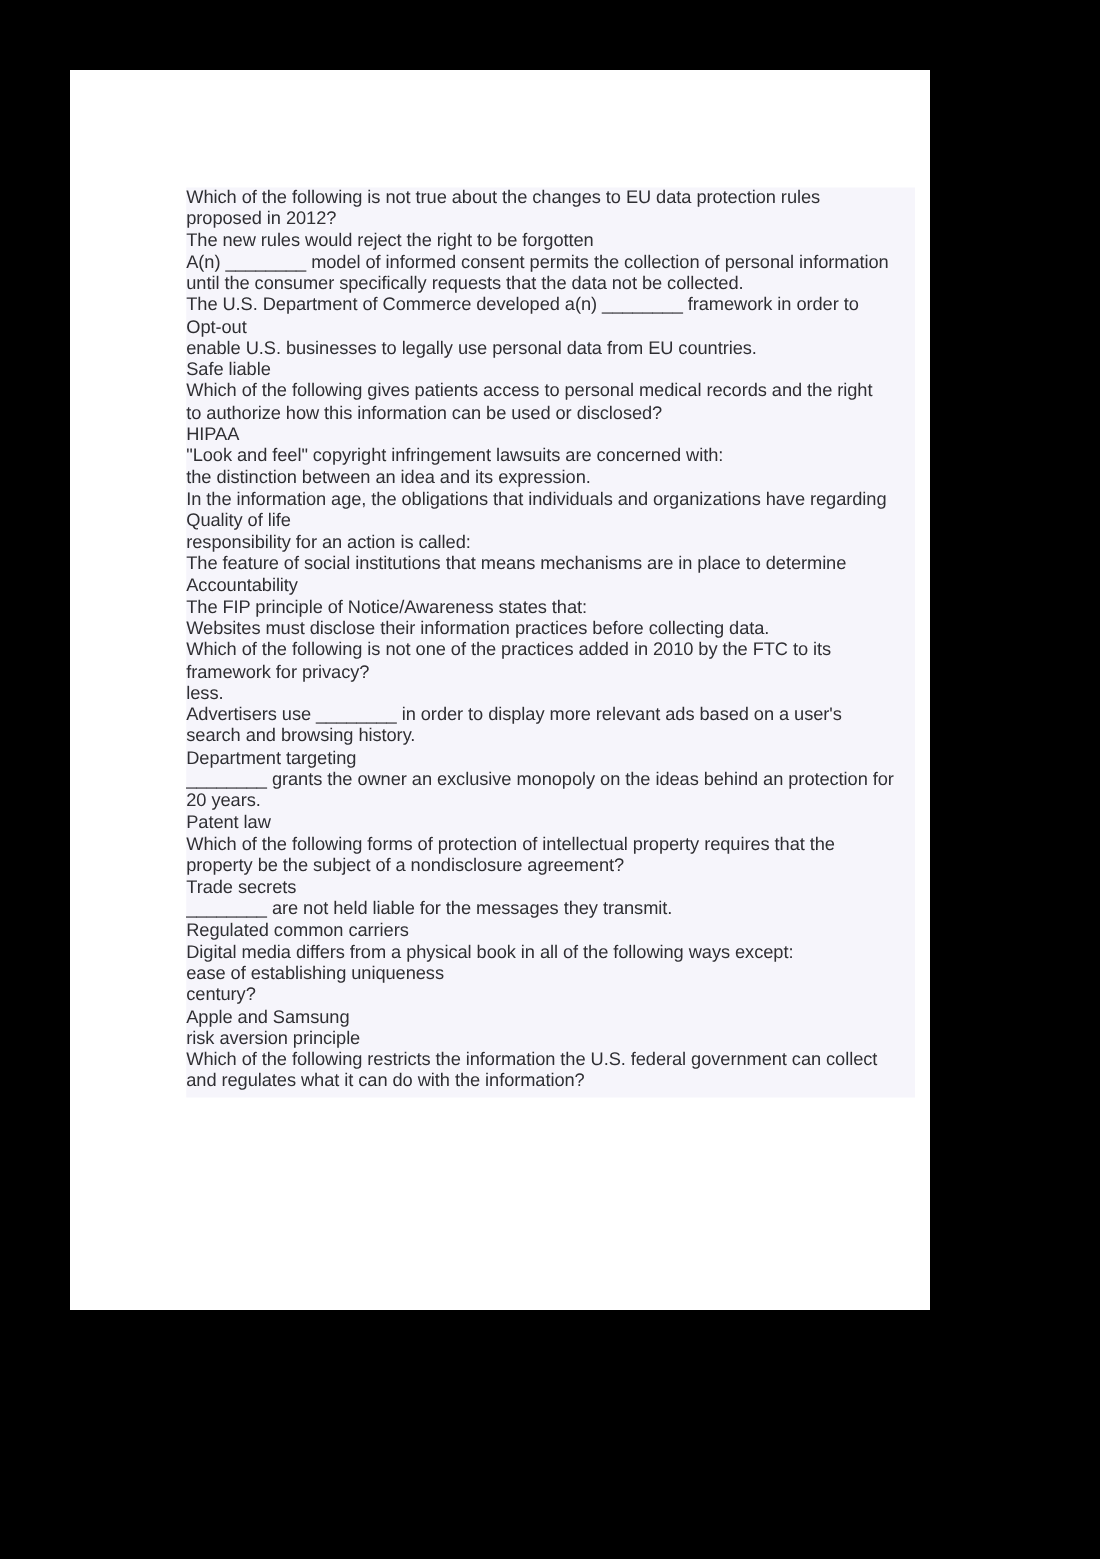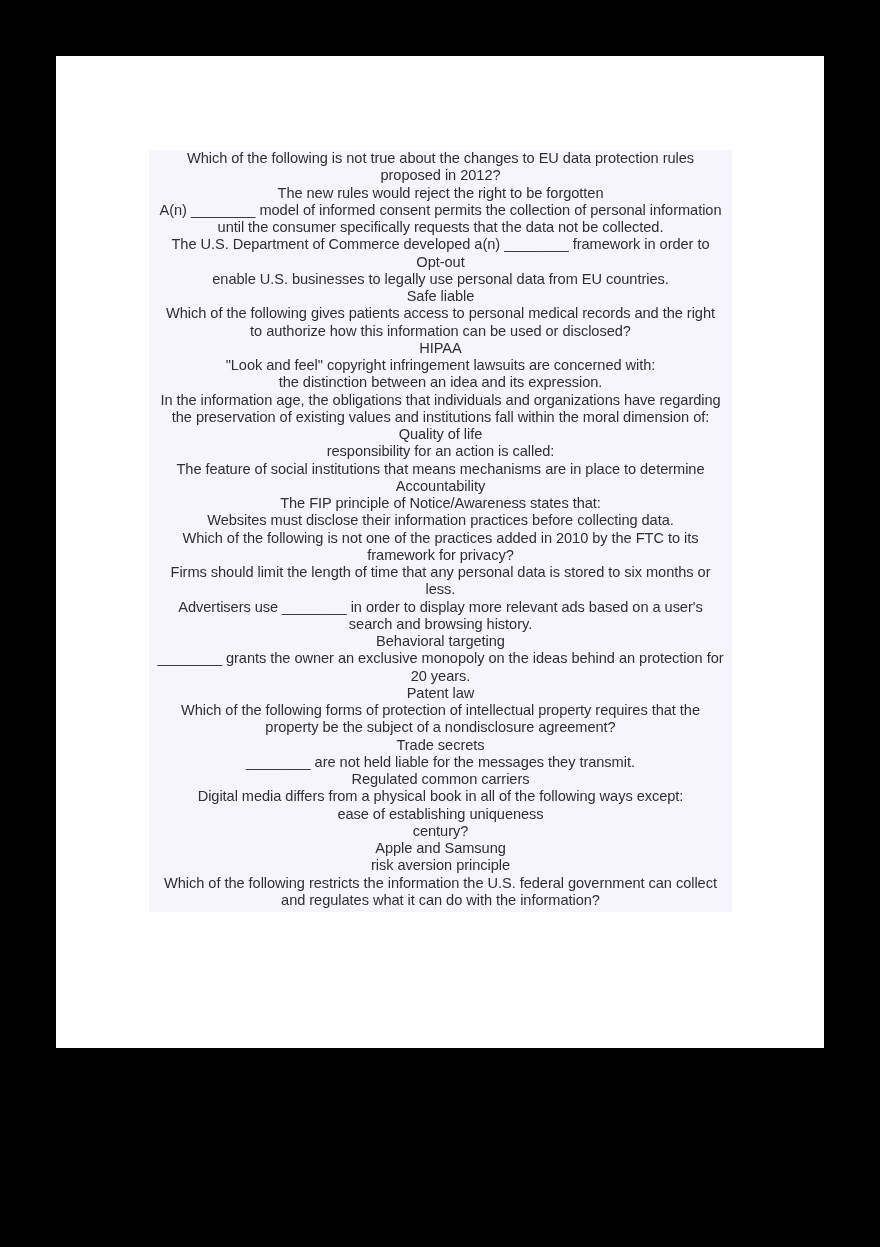--- a/index.html
+++ b/index.html
@@ -7,24 +7,23 @@
     padding: 0;
     background: #000000;
     width: 880px;
     height: 1247px;
     overflow: hidden;
   }
   .page {
     position: absolute;
     left: 56px;
     top: 56px;
-    width: 768px;
+    width: 688px;
     height: 992px;
     background: #ffffff;
-    text-align: center;
   }
   .content-box {
     position: absolute;
     left: 93px;
     top: 94px;
     width: 583px;
     padding: 0 0 3px 0;
     background: #f6f5fb;
     font-family: "Liberation Sans", sans-serif;
     font-size: 14.6px;
@@ -51,34 +50,32 @@
     <span class="line">The U.S. Department of Commerce developed a(n) ________ framework in order to</span>
     <span class="line">Opt-out</span>
     <span class="line">enable U.S. businesses to legally use personal data from EU countries.</span>
     <span class="line">Safe liable</span>
     <span class="line">Which of the following gives patients access to personal medical records and the right</span>
     <span class="line">to authorize how this information can be used or disclosed?</span>
     <span class="line">HIPAA</span>
     <span class="line">"Look and feel" copyright infringement lawsuits are concerned with:</span>
     <span class="line">the distinction between an idea and its expression.</span>
     <span class="line">In the information age, the obligations that individuals and organizations have regarding</span>
-    <span class="line">the preservation of existing values and institutions fall within the moral dimension of:</span>
     <span class="line">Quality of life</span>
     <span class="line">responsibility for an action is called:</span>
     <span class="line">The feature of social institutions that means mechanisms are in place to determine</span>
     <span class="line">Accountability</span>
     <span class="line">The FIP principle of Notice/Awareness states that:</span>
     <span class="line">Websites must disclose their information practices before collecting data.</span>
     <span class="line">Which of the following is not one of the practices added in 2010 by the FTC to its</span>
     <span class="line">framework for privacy?</span>
-    <span class="line">Firms should limit the length of time that any personal data is stored to six months or</span>
     <span class="line">less.</span>
     <span class="line">Advertisers use ________ in order to display more relevant ads based on a user's</span>
     <span class="line">search and browsing history.</span>
-    <span class="line">Behavioral targeting</span>
+    <span class="line">Department targeting</span>
     <span class="line">________ grants the owner an exclusive monopoly on the ideas behind an protection for</span>
     <span class="line">20 years.</span>
     <span class="line">Patent law</span>
     <span class="line">Which of the following forms of protection of intellectual property requires that the</span>
     <span class="line">property be the subject of a nondisclosure agreement?</span>
     <span class="line">Trade secrets</span>
     <span class="line">________ are not held liable for the messages they transmit.</span>
     <span class="line">Regulated common carriers</span>
     <span class="line">Digital media differs from a physical book in all of the following ways except:</span>
     <span class="line">ease of establishing uniqueness</span>

